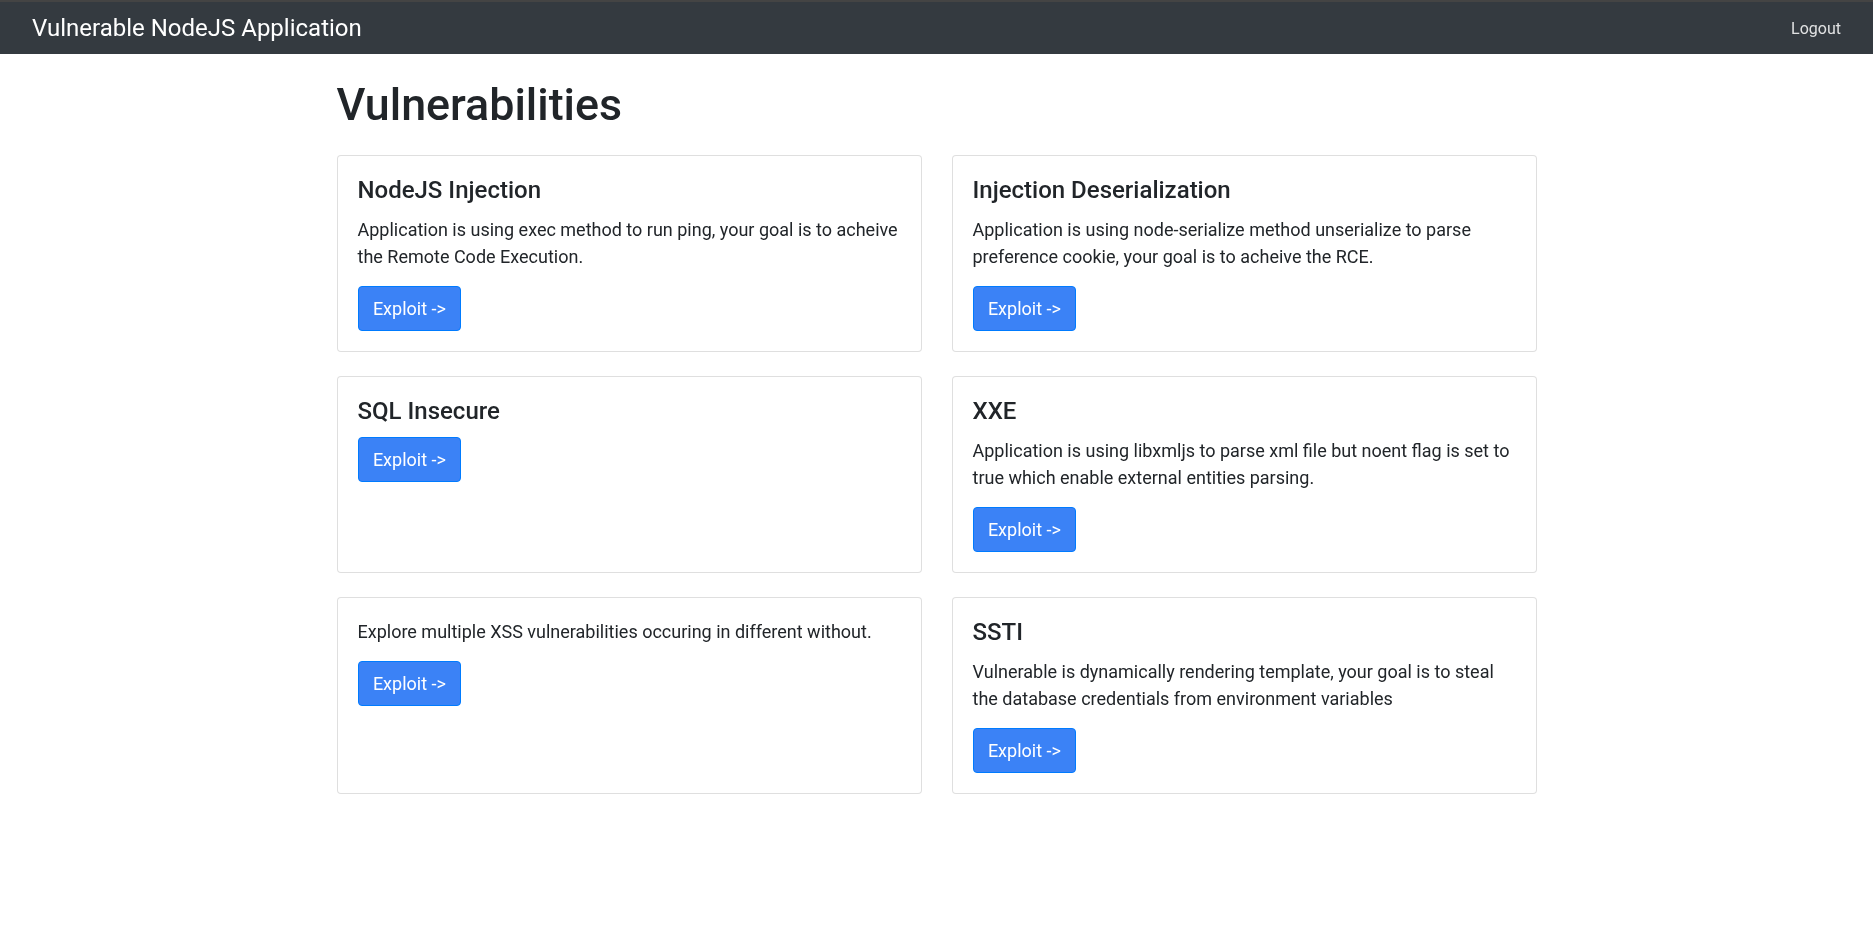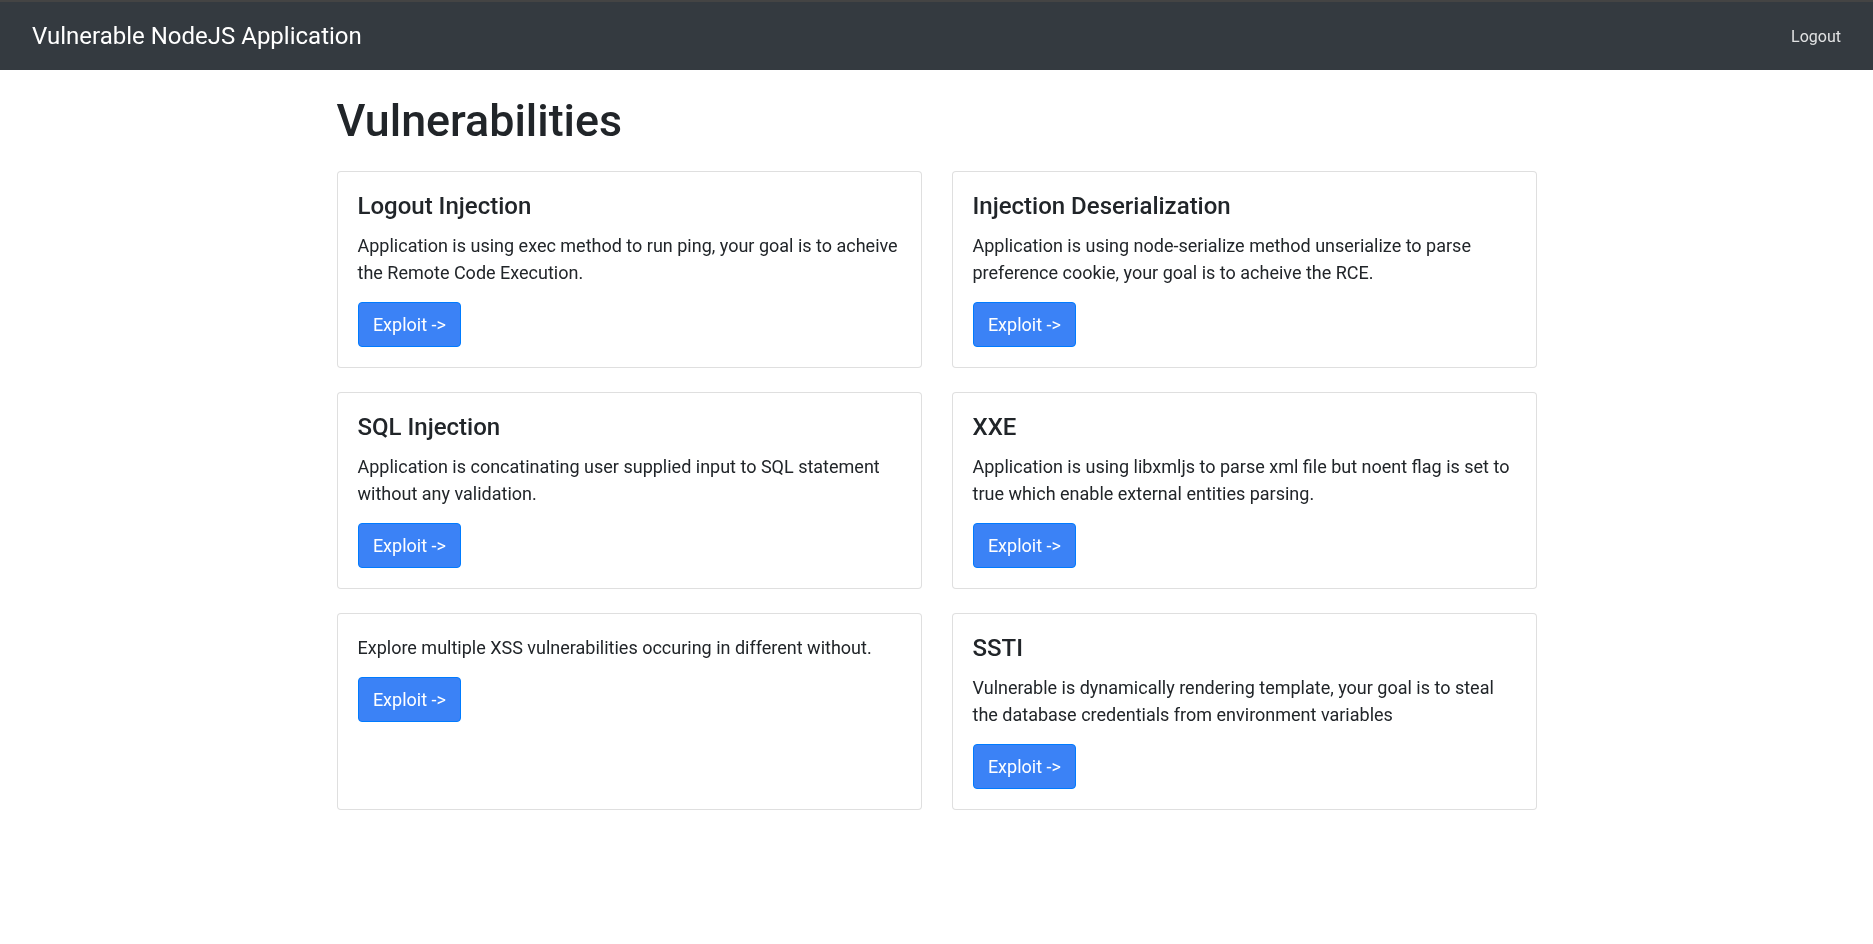--- a/index.html
+++ b/index.html
@@ -9,21 +9,21 @@
     }
     body {
       font-family: -apple-system, BlinkMacSystemFont, "Segoe UI", Roboto, "Helvetica Neue", Arial, sans-serif;
       background: #ffffff;
       color: #212529;
       border-top: 2px solid #444;
     }
     .navbar {
       background-color: #343a40;
       padding: 0.5rem 1rem;
-      height: 68px;
+      height: 52px;
       display: flex;
       align-items: center;
       justify-content: space-between;
     }
     .navbar-brand {
       color: #ffffff;
       font-size: 1.5rem;
       padding: 0.3125rem 0;
       margin-left: 1rem;
       text-decoration: none;
@@ -114,42 +114,41 @@
 </nav>
 
 <div class="container">
   <h1 class="page-title">Vulnerabilities</h1>
 
   <div class="row">
 
     <div class="col">
       <div class="card">
         <div class="card-body">
-          <h5 class="card-title">Logout Injection</h5>
+          <h5 class="card-title">NodeJS Injection</h5>
           <p class="card-text">Application is using exec method to run ping, your goal is to acheive the Remote Code Execution.</p>
           <a class="btn-primary">Exploit -&gt;</a>
         </div>
       </div>
     </div>
 
     <div class="col">
       <div class="card">
         <div class="card-body">
           <h5 class="card-title">Injection Deserialization</h5>
           <p class="card-text">Application is using node-serialize method unserialize to parse preference cookie, your goal is to acheive the RCE.</p>
           <a class="btn-primary">Exploit -&gt;</a>
         </div>
       </div>
     </div>
 
     <div class="col">
       <div class="card">
         <div class="card-body">
-          <h5 class="card-title">SQL Injection</h5>
-          <p class="card-text">Application is concatinating user supplied input to SQL statement without any validation.</p>
+          <h5 class="card-title">SQL Insecure</h5>
           <a class="btn-primary">Exploit -&gt;</a>
         </div>
       </div>
     </div>
 
     <div class="col">
       <div class="card">
         <div class="card-body">
           <h5 class="card-title">XXE</h5>
           <p class="card-text">Application is using libxmljs to parse xml file but noent flag is set to true which enable external entities parsing.</p>

